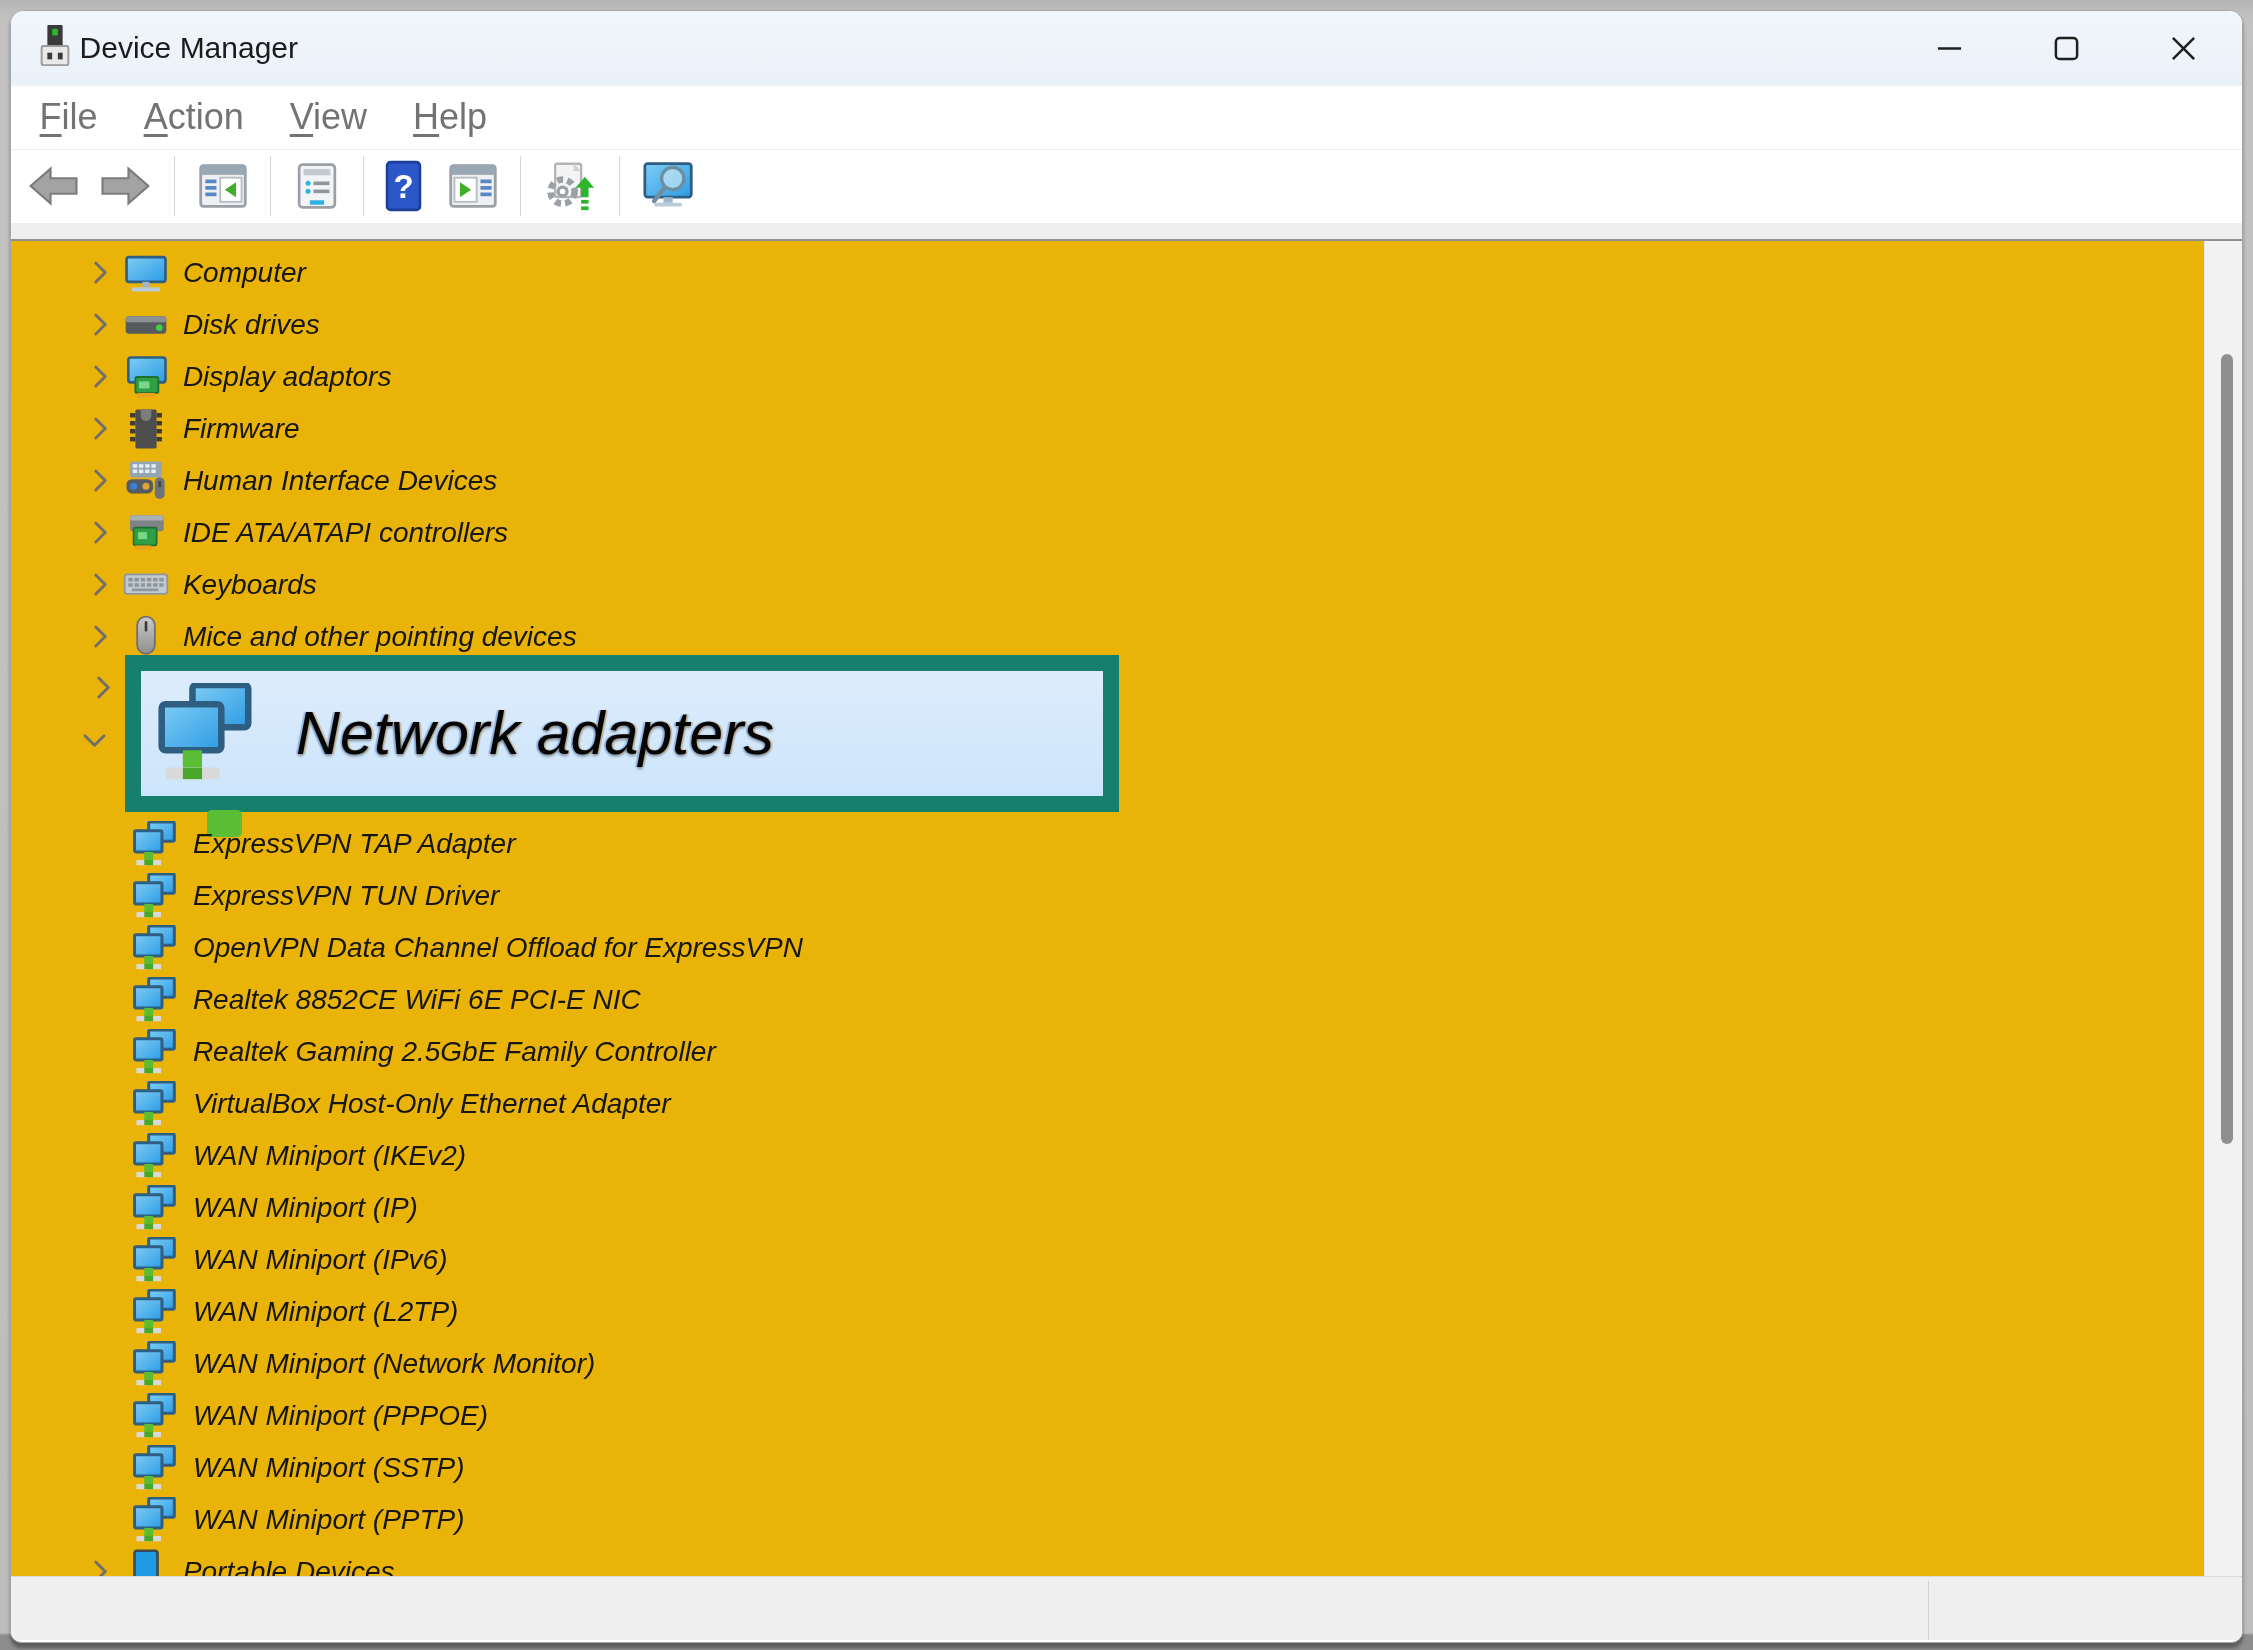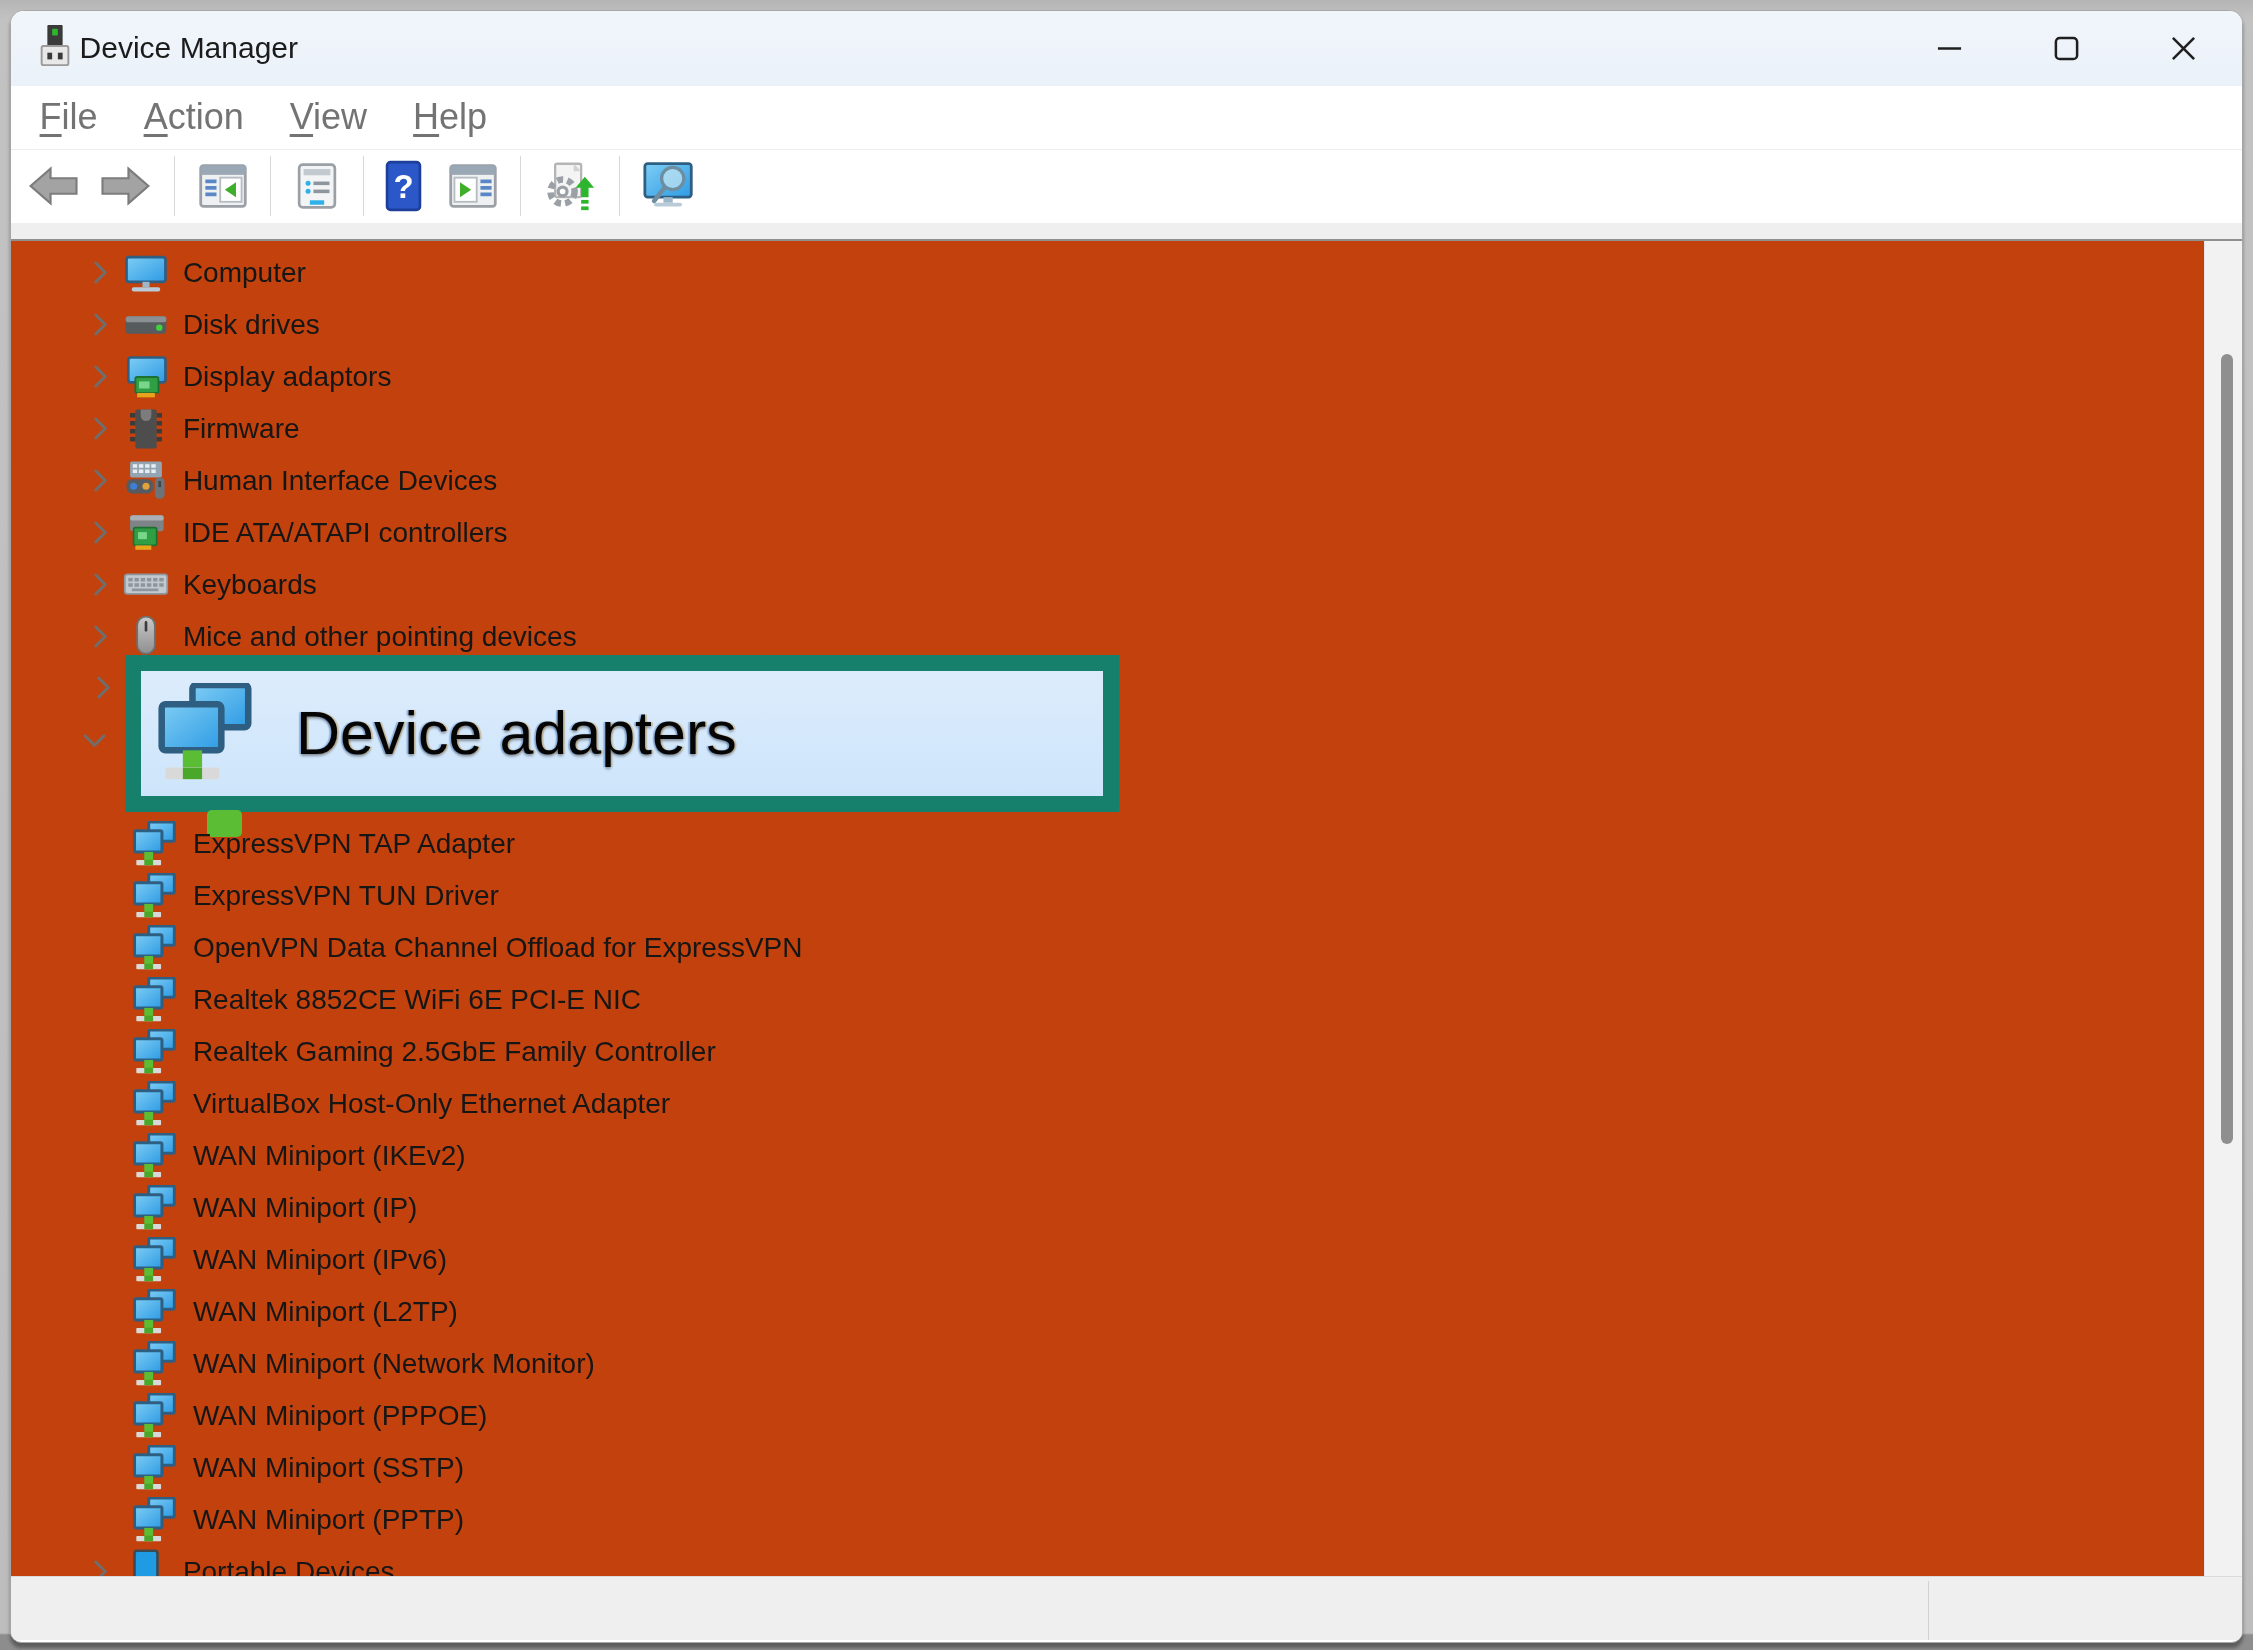--- a/index.html
+++ b/index.html
@@ -35,22 +35,22 @@
   .menu-item u{text-decoration:underline;text-underline-offset:4.8px;}
   
   .toolbar{
     height:73px;background:#ffffff;display:flex;align-items:center;
   }
   .tb-btn{height:61px;display:flex;align-items:center;justify-content:center;background:transparent;border:0;padding:0 7.7px;cursor:pointer;}
   .tb-sep{width:1px;height:60px;background:#d7d7d7;margin:0 13.4px;}
   .toolbar-gap{height:16.3px;background:#efefef;}
   
   .content{
-    position:relative;height:1335px;background:#c2410c;
-    border-top:2.9px solid #8f8f8f;overflow:hidden;
+    position:relative;height:1335px;background:#eab308;
+    border-top:2.9px solid #8f8f8f;overflow:hidden;font-style:italic;
   }
   .tree-group{position:absolute;left:0;right:38px;}
   .top-group{top:5.8px;}
   .child-group{top:577px;}
   .row{height:52px;display:flex;align-items:center;white-space:nowrap;}
   .row .chev{width:42px;margin-left:69px;display:flex;justify-content:center;flex:0 0 auto;}
   .row .node-icon{margin-left:1.9px;flex:0 0 auto;}
   .row .lbl{margin-left:13.4px;font-size:28px;color:#161616;}
   .child-row{padding-left:119px;}
   .child-row .lbl{margin-left:15.4px;}
@@ -457,21 +457,21 @@
     <span class="chev-abs" style="left:69px;top:488px;">
       <svg width="29" height="23" viewBox="0 0 30 24">
           <use href="#i-chev-down"></use>
         </svg>
     </span>
 
     <div class="magnify">
       <svg class="big-icon" width="100" height="100" viewBox="0 0 104 104">
           <use href="#i-net"></use>
         </svg>
-      <span class="big-label">Device adapters</span>
+      <span class="big-label">Network adapters</span>
     </div>
     <div class="stem-peek"></div>
 
     <div class="tree-group child-group">
       <div class="row child-row">
         <svg class="node-icon" width="46" height="46" viewBox="0 0 48 48">
             <use href="#i-net"></use>
           </svg>
         <span class="lbl">ExpressVPN TAP Adapter</span>
       </div>

